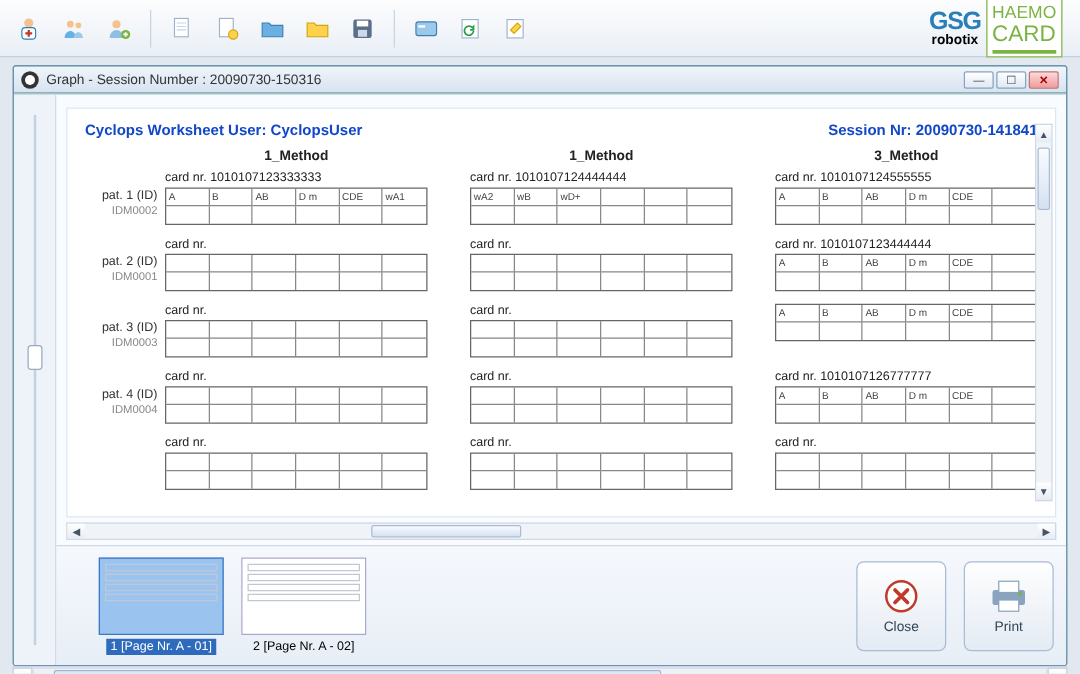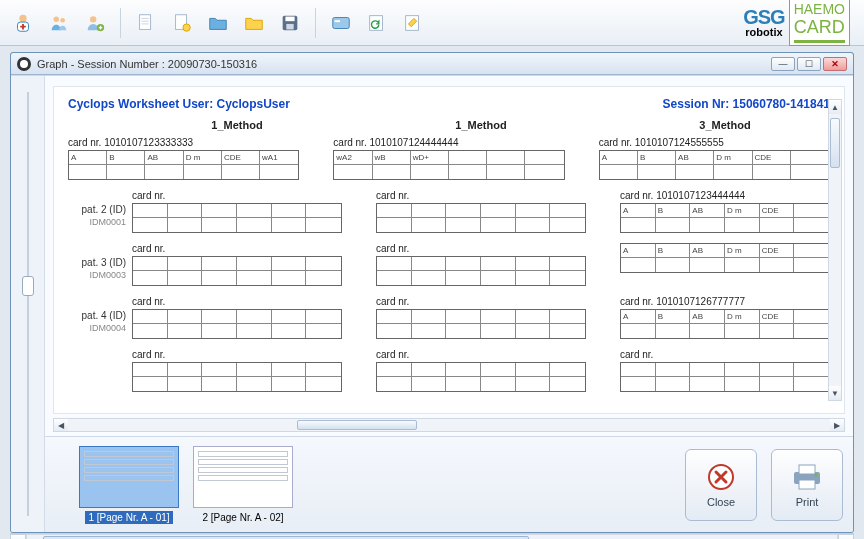--- a/index.html
+++ b/index.html
@@ -389,30 +389,31 @@
       <div class="left-gutter">
         <div class="slider-track"></div>
         <div class="slider-thumb"></div>
       </div>
 
       <div class="main-area">
         <div class="sheet-wrap">
           <div class="sheet">
             <div class="sheet-head">
               <span>Cyclops Worksheet User: CyclopsUser</span>
-              <span>Session Nr: 15060780-141841</span>
+              <span>Session Nr: 20090730-141841</span>
             </div>
             <div class="methods-row">
               <div>1_Method</div>
               <div>1_Method</div>
               <div>3_Method</div>
             </div>
 
             <div id="rows">
                 <div class="pat-row">
+                  <div class="pat-label">pat. 1 (ID)<br><span class="idm">IDM0002</span></div>
                   <div class="cards">
                     <div class="card-block">
                       <div class="card-title">card nr. 1010107123333333</div>
                       <div class="card-grid">
                         <div class="cell">A</div>
                         <div class="cell">B</div>
                         <div class="cell">AB</div>
                         <div class="cell">D m</div>
                         <div class="cell">CDE</div>
                         <div class="cell">wA1</div>

